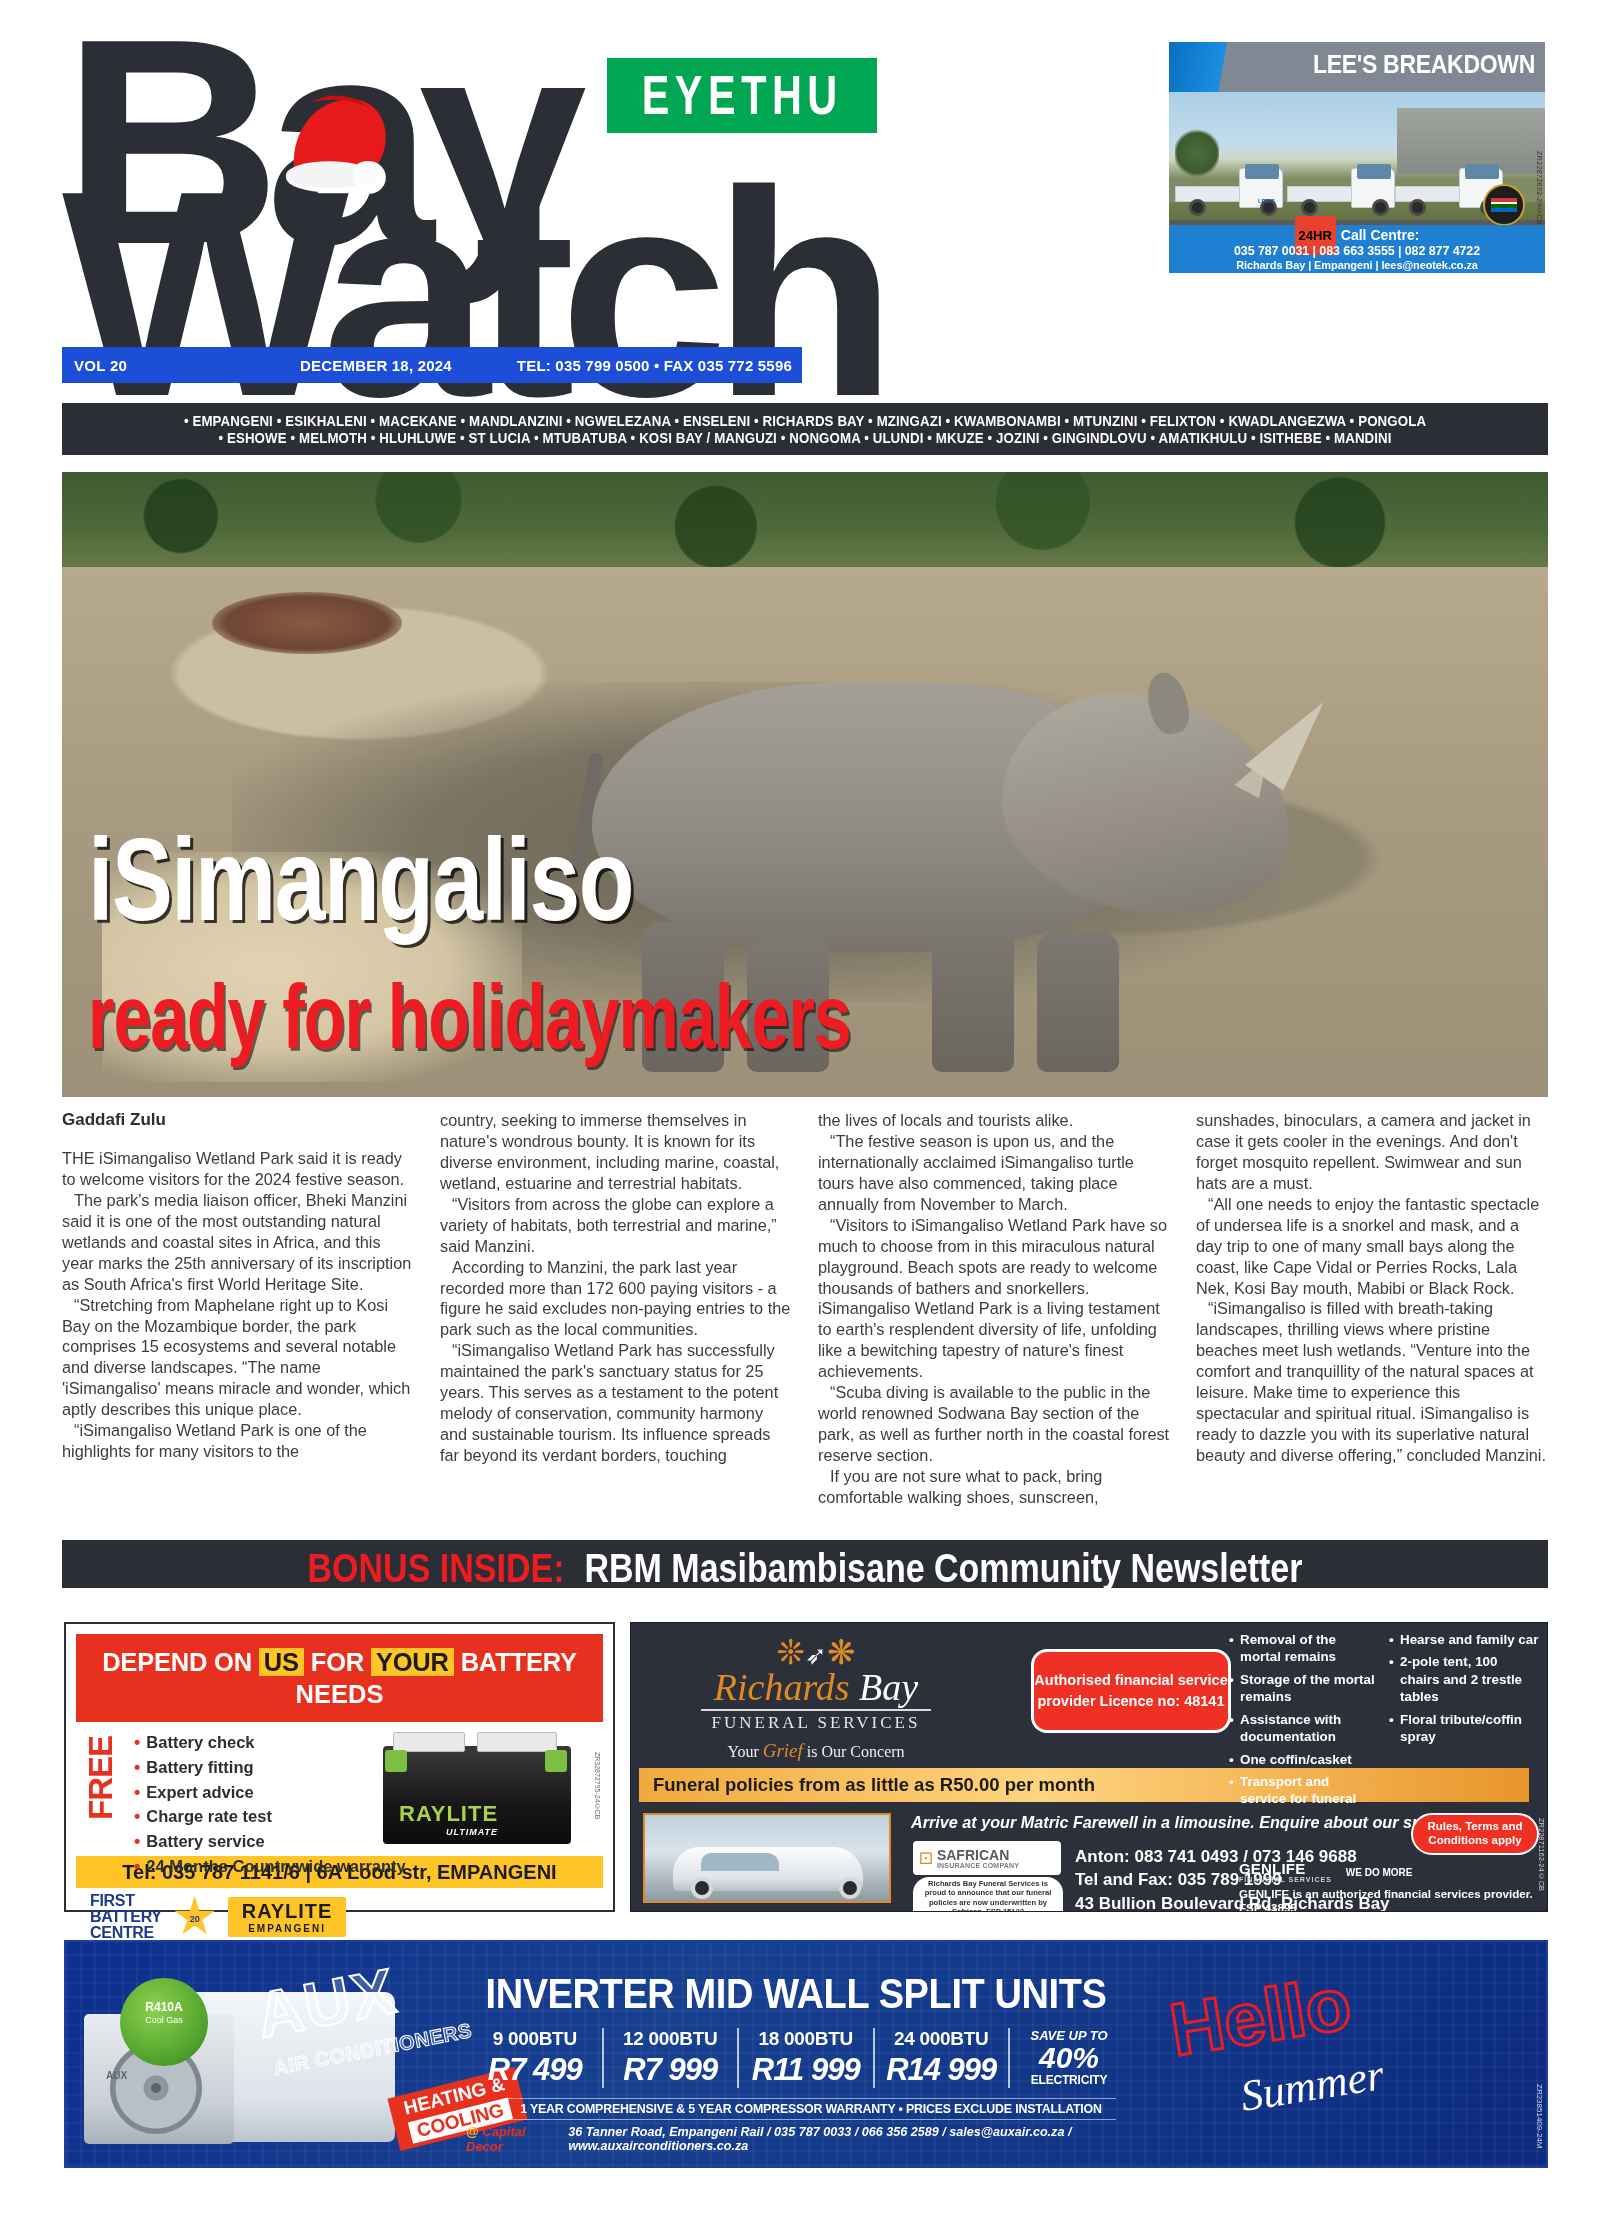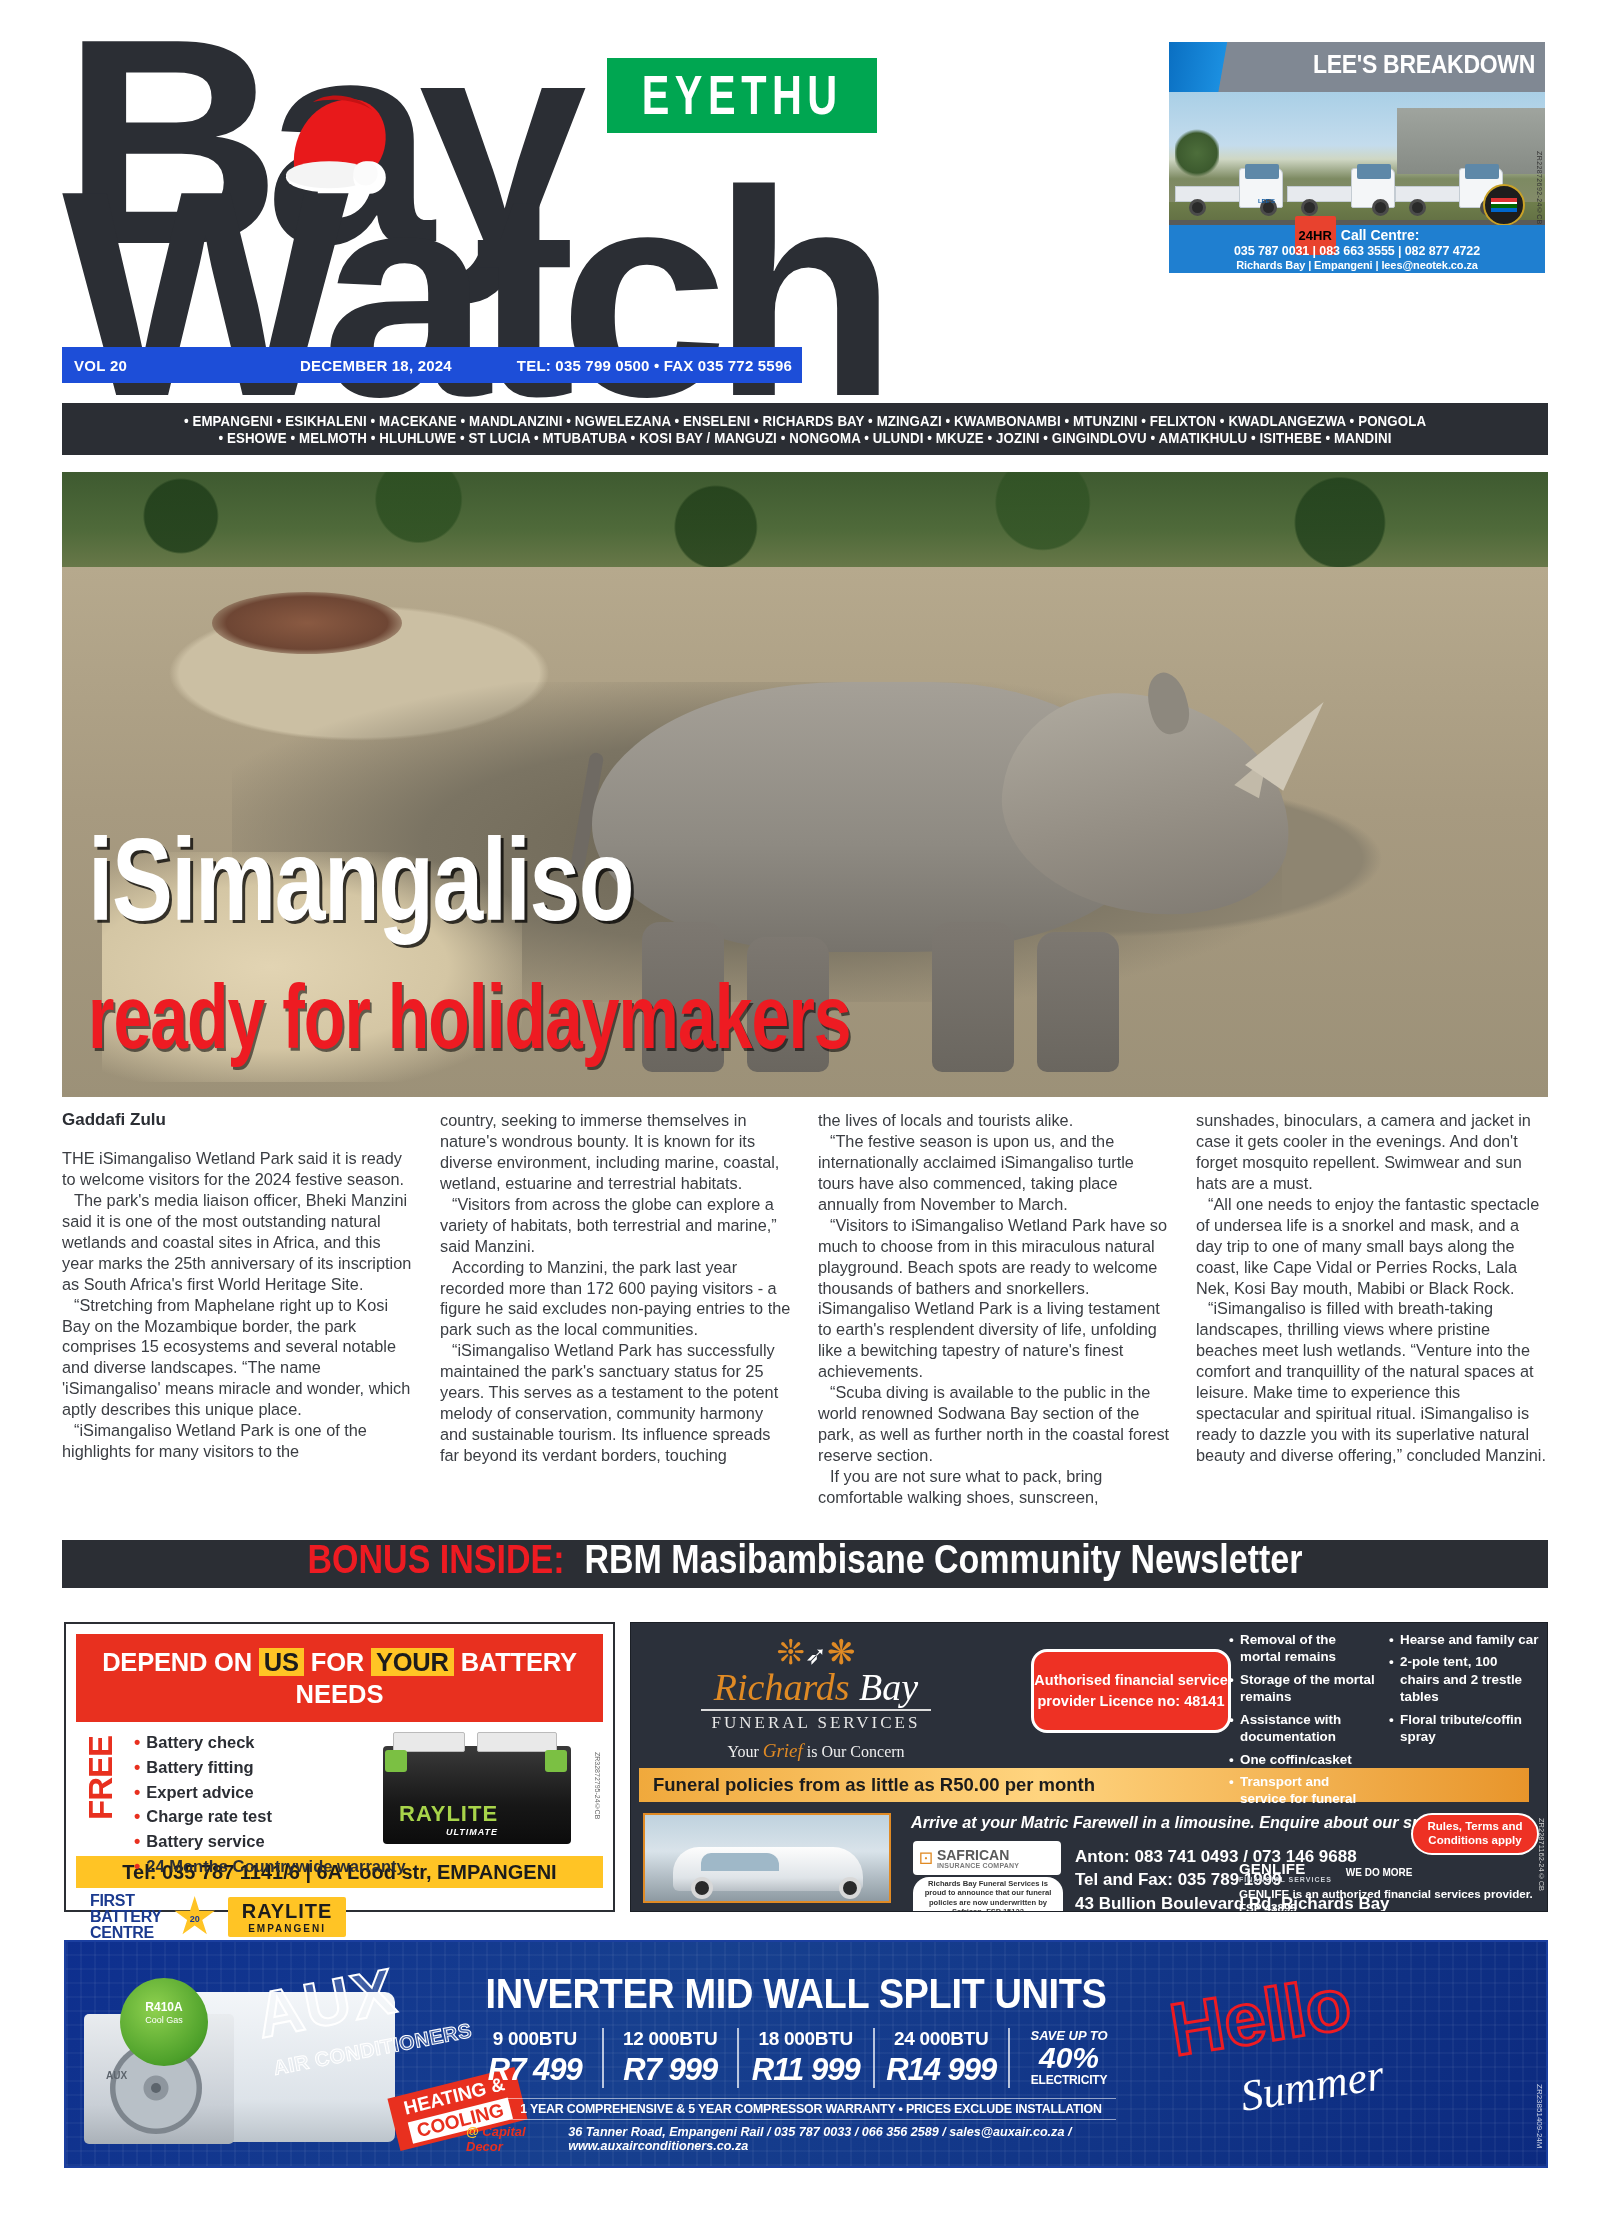--- a/index.html
+++ b/index.html
@@ -219,21 +219,21 @@
   }
   .col { width: 352px; }
   .byline { font-size: 17px; font-weight: bold; color: #2b2e34; margin-bottom: 18px; }
   .body-text { font-size: 16.3px; line-height: 1.285; color: #3a3d42; text-align: left; }
   .body-text p { margin: 0; text-indent: 12px; }
   .body-text p.noind { text-indent: 0; }
 
   
   .bonus {
     position: absolute; left: 62px; top: 1540px; width: 1486px; height: 48px;
-    background: #2b2e34; display: flex; align-items: flex-start; justify-content: center; gap: 20px;
+    background: #2b2e34; display: flex; align-items: flex-end; justify-content: center; gap: 20px;
   }
   .bonus .b1 { color: #ee1b22; font-weight: bold; font-size: 34px; transform: scaleY(1.18); }
   .bonus .b2 { color: #ffffff; font-weight: bold; font-size: 34px; transform: scaleY(1.18); }
 
   
   .battery-ad {
     position: absolute; left: 64px; top: 1622px; width: 551px; height: 290px;
     background: #fff; border: 2px solid #2b2e34; padding: 10px;
   }
   .bat-top {

